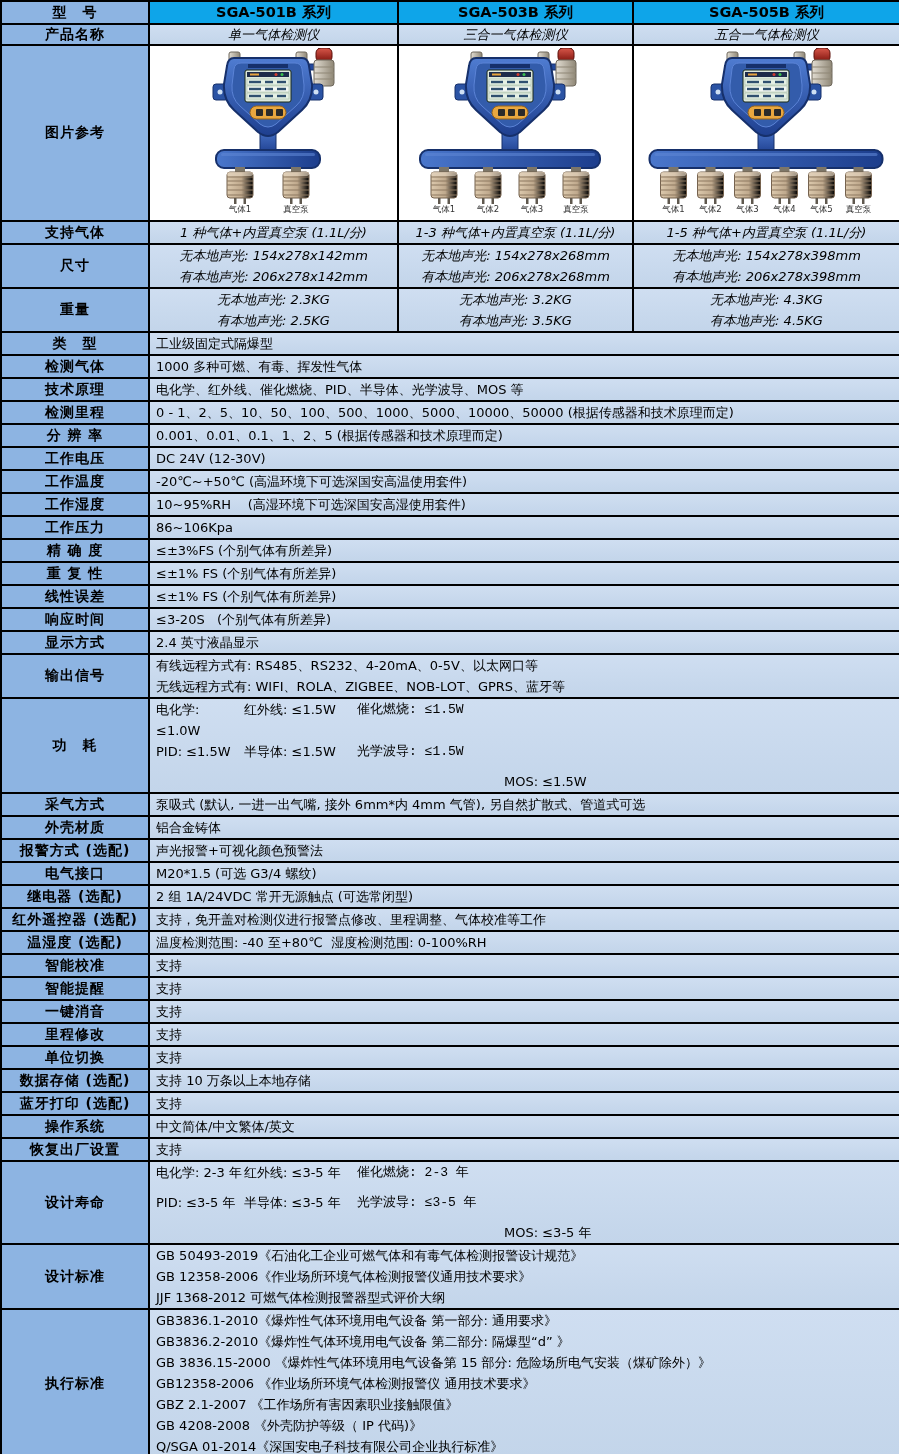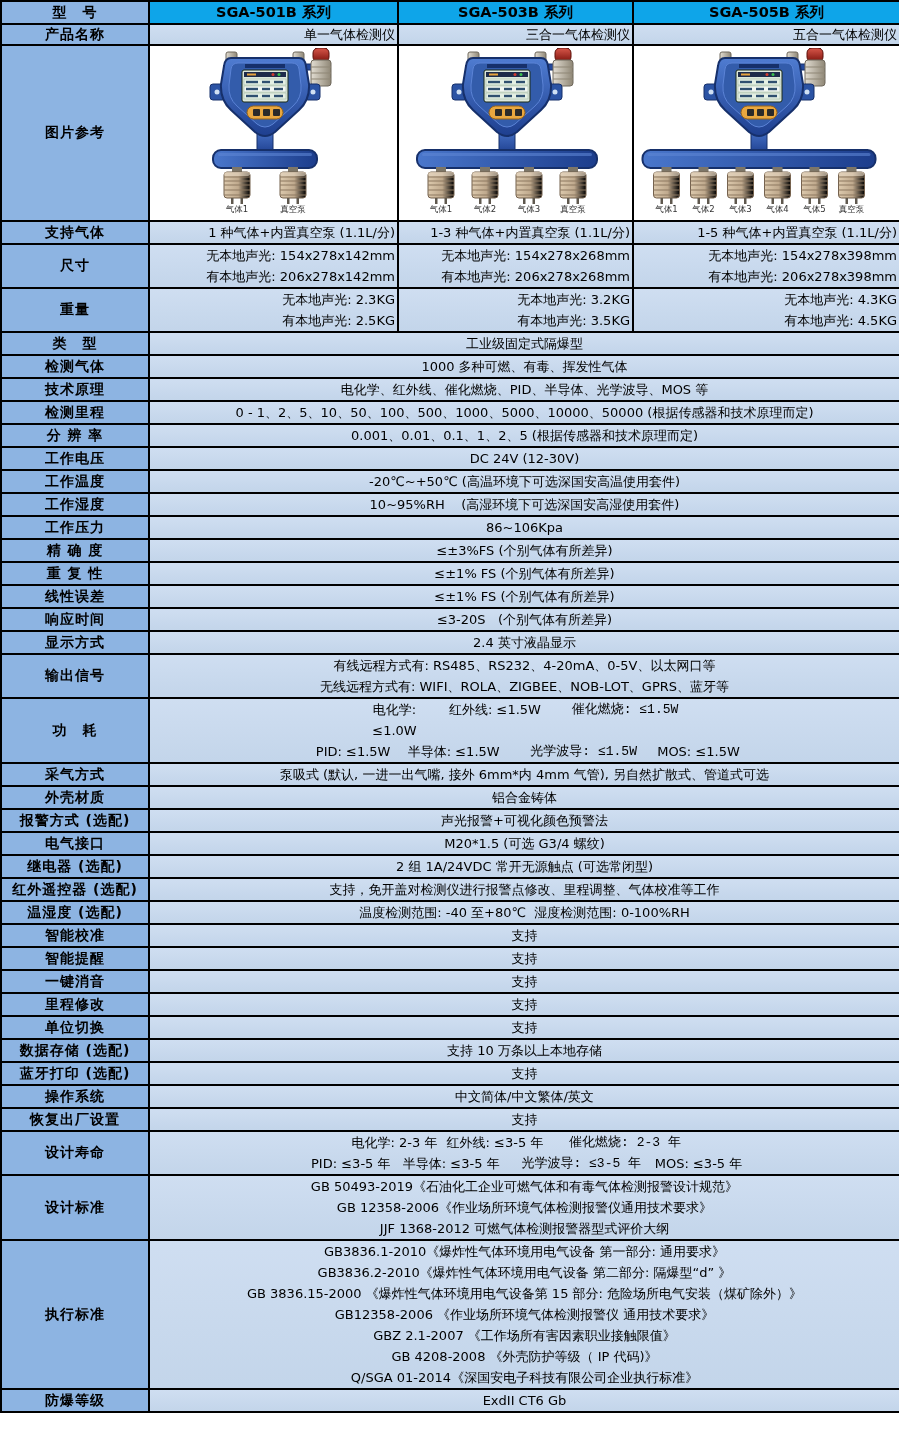--- a/index.html
+++ b/index.html
@@ -1,32 +1,32 @@
 <!DOCTYPE html>
 <html><head>
 <meta charset="utf-8">
 <style>
   html,body{margin:0;padding:0;background:#ffffff;}
   body{font-family:"DejaVu Sans","Liberation Sans",sans-serif;color:#000;}
   .sheet{width:899px;}
   table.spec{border-collapse:collapse;width:899px;table-layout:fixed;}
   table.spec td,table.spec th{border:2px solid #000;box-sizing:border-box;overflow:hidden;}
   td.lbl{background:#8db4e2;font-weight:bold;text-align:center;font-size:14px;padding:0 2px;letter-spacing:1px;}
-  td.val{background:linear-gradient(#cfdef1,#c3d5ea);font-size:13px;padding:0 6px;vertical-align:middle;text-align:center;}
-  td.val.center{text-align:right;padding:0 2px;}
+  td.val{background:linear-gradient(#cfdef1,#c3d5ea);font-size:13px;padding:0 6px;vertical-align:middle;}
+  td.val.center{text-align:center;padding:0 2px;font-style:italic;}
   td.model{background:#0ea5e9;font-weight:bold;text-align:center;font-size:14.5px;height:23px;}
-  td.imgcell{background:#ffffff;text-align:center;vertical-align:bottom;padding:2px 0 2px 0;}
+  td.imgcell{background:#ffffff;text-align:center;vertical-align:bottom;padding:2px 0 2px 7px;}
   .line{line-height:21px;white-space:pre-wrap;}
   tr.single{height:21px;margin-left:28px;}
   tr.double{height:44px;}
   .cols .c{display:inline-block;vertical-align:top;}
   .cols .c0{width:88px;}
   .cols .c1{width:113px;}
   .cols .c2{width:147px;font-family:Liberation Mono, monospace;}
-  .cols .c3{width:auto;}
+  .cols .c3{width:auto;margin-top:30px;}
   svg text{font-family:"DejaVu Sans","Liberation Sans",sans-serif;}
 </style>
 </head>
 <body>
 
 <div class="sheet">
   <table class="spec">
     <colgroup>
       <col style="width:148px">
         <col style="width:249px">

